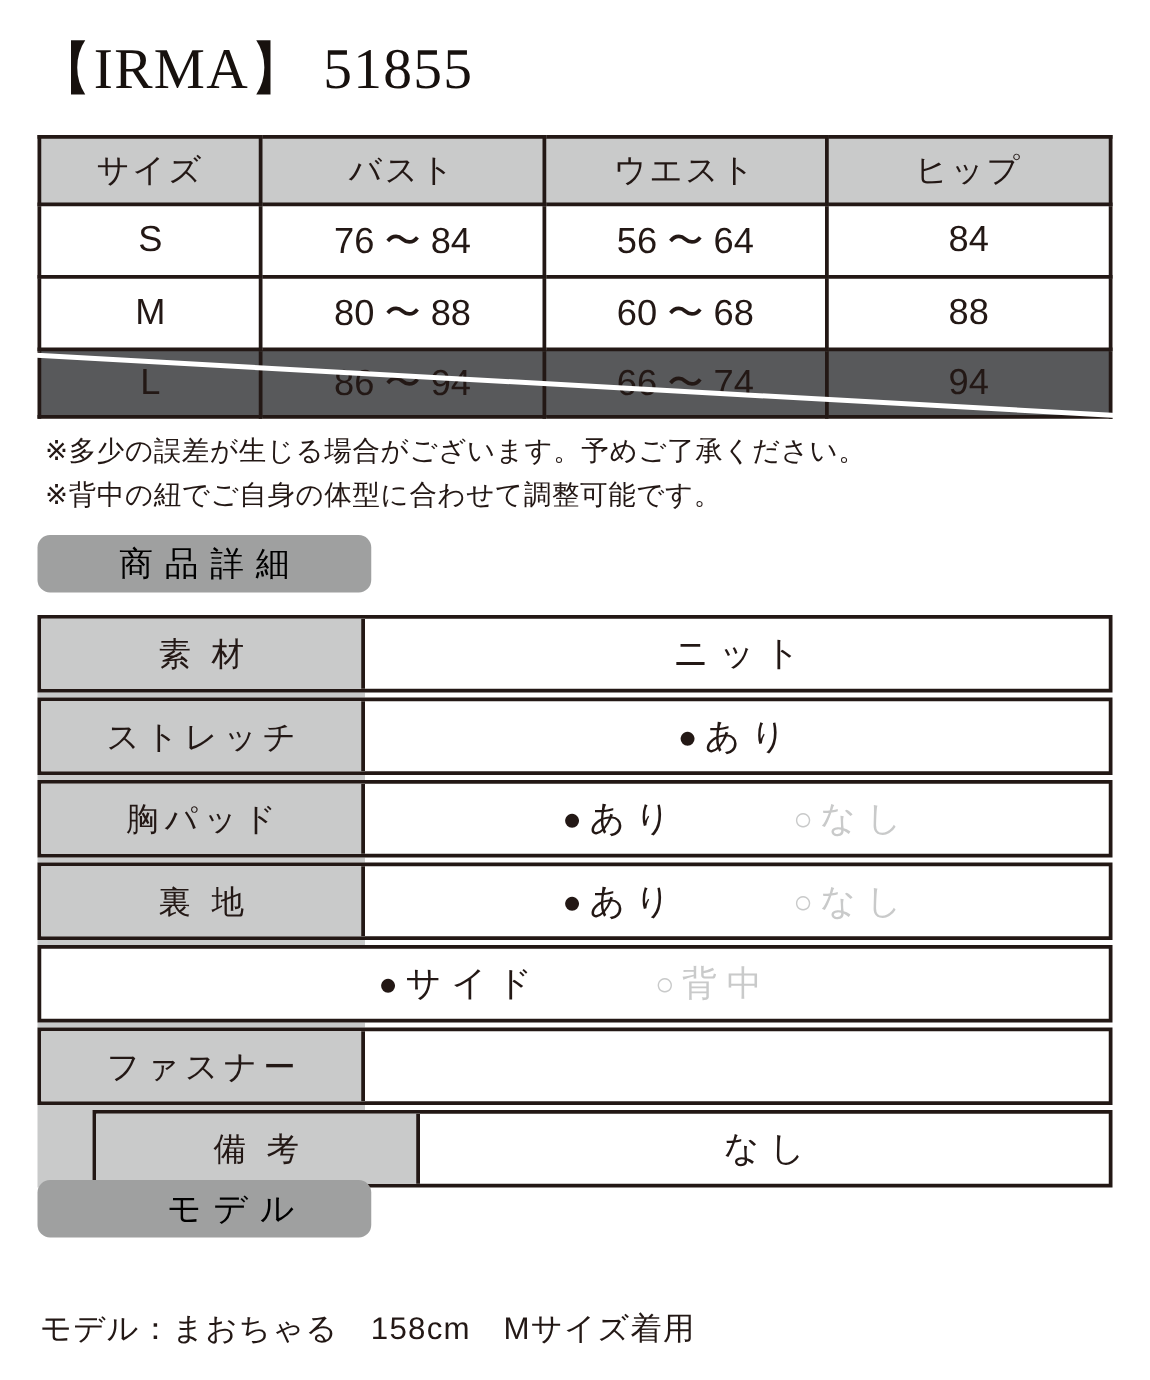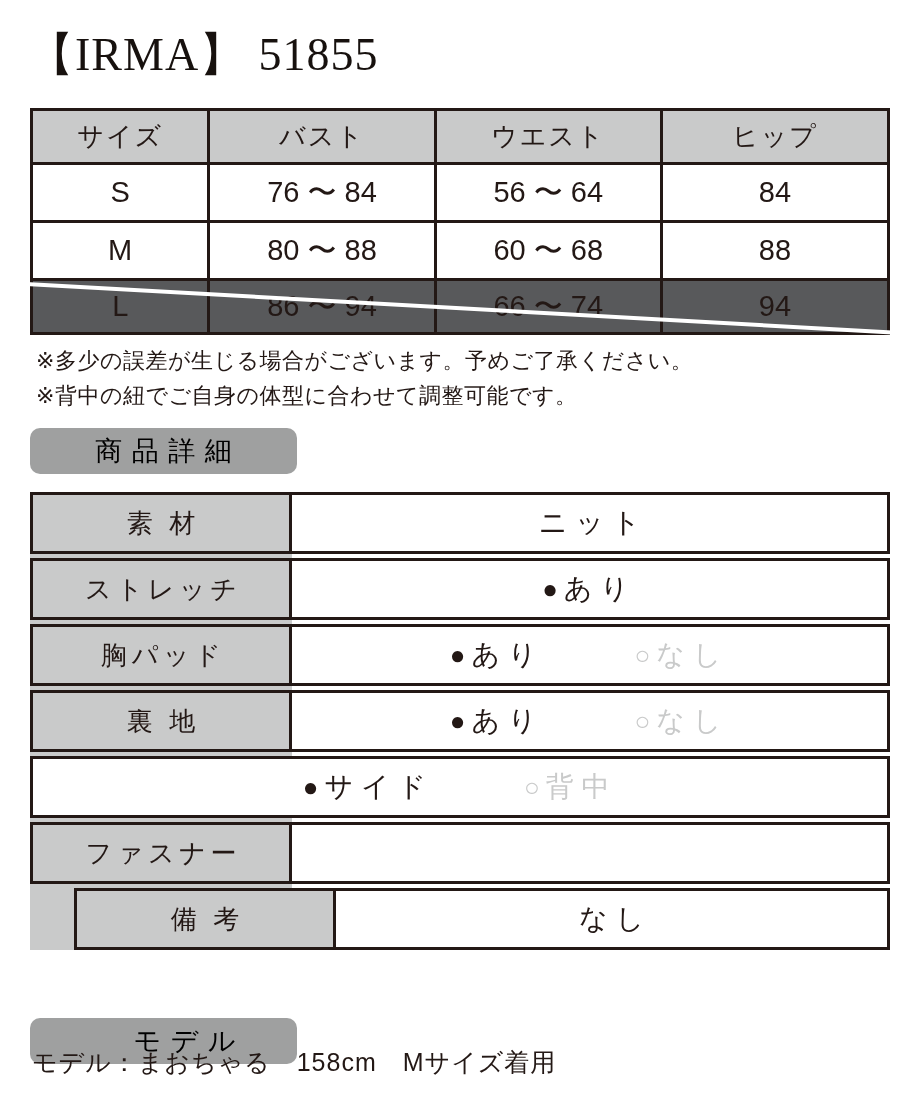--- a/index.html
+++ b/index.html
@@ -26,21 +26,21 @@
             transform:rotate(3.2deg); transform-origin:left center; pointer-events:none; }
 
   
   .notes { position:absolute; left:36px; top:343px; font-size:22px; line-height:35px; letter-spacing:0.5px; }
 
   
   .badge { position:absolute; left:30px; width:267px; height:46px; background:#9fa0a0; border-radius:10px;
            color:#000000; font-size:27px; letter-spacing:0.35em; text-indent:0.35em;
            display:flex; align-items:center; justify-content:center; }
   .badge.details-badge { top:428px; }
-  .badge.model-badge  { top:1018px;padding-left:42px; }
+  .badge.model-badge  { top:944px;padding-left:42px; }
 
   
   .details { position:absolute; left:30px; top:492px; width:860px; }
   .label-strip { position:absolute; left:0; top:0; width:262px; height:458px; background:#c9caca; }
   .detail-row { position:relative; display:flex; height:62px; margin-bottom:4px; border:3px solid #231815; background:#ffffff; }
   .detail-row:last-child { margin-bottom:0;margin-left:44px; }
   .detail-label { width:259px; flex:0 0 259px; background:#c9caca; border-right:3px solid #231815;
                   display:flex; align-items:center; justify-content:center;
                   font-size:26px; font-weight:400; letter-spacing:0.18em; text-indent:0.18em; }
   .detail-value { flex:1; display:flex; align-items:center; justify-content:center; gap:90px;

